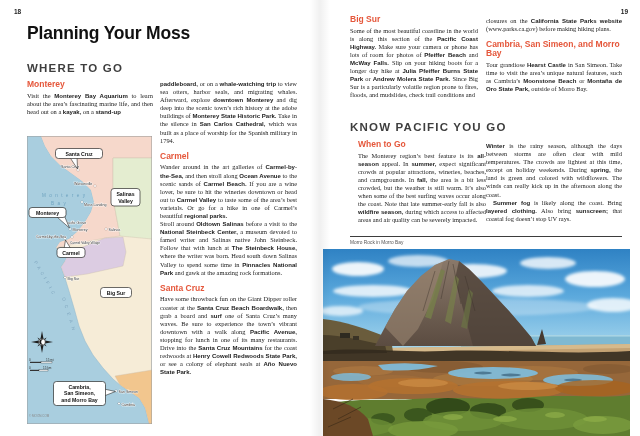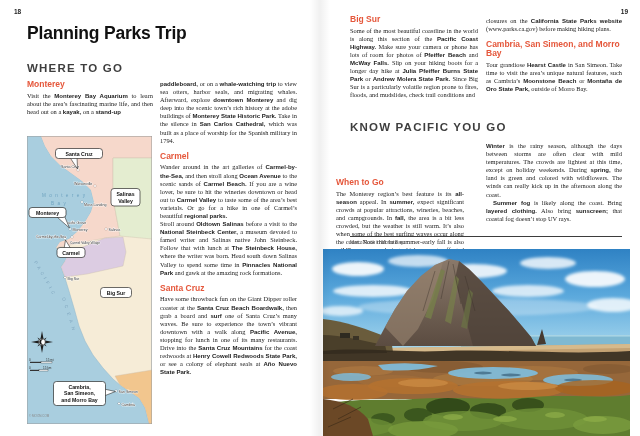--- a/index.html
+++ b/index.html
@@ -27,21 +27,21 @@
   .rule{position:absolute;left:350px;top:236px;width:272px;height:1px;background:#3d3d3d;}
   .caption{position:absolute;left:350px;top:240px;margin:0;font:4.8px "Liberation Sans",sans-serif;color:#555;}
   .mtext{font-family:"Liberation Sans",sans-serif;}
 </style>
 </head>
 <body>
 
 <div class="spread">
 
   <div class="pagenum l">18</div>
-  <h1 class="title">Planning Parks Trip</h1>
+  <h1 class="title">Planning Your Moss</h1>
   <h2 class="kicker" style="left:27px;top:62px;">WHERE TO GO</h2>
 
   <div class="col" style="left:27px;top:80px;width:126px;">
     <h3 class="sub first">Monterey</h3>
     <p class="body">Visit the <b>Monterey Bay Aquarium</b> to learn about the area’s fascinating marine life, and then head out on a <b>kayak,</b> on a <b>stand-up</b></p>
   </div>
 
   <div class="mapbox">
     <svg viewBox="0 0 125 288">
       <defs>
@@ -165,21 +165,21 @@
   </div>
 
   <div class="col" style="left:486px;top:17px;width:136px;">
     <p class="body">closures on the <b>California State Parks website</b> (www.parks.ca.gov) before making hiking plans.</p>
     <h3 class="sub">Cambria, San Simeon, and Morro Bay</h3>
     <p class="body">Tour grandiose <b>Hearst Castle</b> in San Simeon. Take time to visit the area’s unique natural features, such as Cambria’s <b>Moonstone Beach</b> or <b>Montaña de Oro State Park,</b> outside of Morro Bay.</p>
   </div>
 
   <h2 class="kicker" style="left:350px;top:121px;">KNOW PACIFIC YOU GO</h2>
 
-  <div class="col" style="left:336px;top:140px;width:128px;margin-top:38px;">
+  <div class="col" style="left:358px;top:140px;width:128px;">
     <h3 class="sub first">When to Go</h3>
     <p class="body">The Monterey region’s best feature is its <b>all-season</b> appeal. In <b>summer,</b> expect significant crowds at popular attractions, wineries, beaches, and campgrounds. In <b>fall,</b> the area is a bit less crowded, but the weather is still warm. It’s also when some of the best surfing waves occur along the coast. Note that late summer-early fall is also <b>wildfire season,</b> during which access to affected areas and air quality can be severely impacted.</p>
   </div>
 
   <div class="col" style="left:486px;top:142px;width:136px;">
     <p class="body"><b>Winter</b> is the rainy season, although the days between storms are often clear with mild temperatures. The crowds are lightest at this time, except on holiday weekends. During <b>spring,</b> the land is green and colored with wildflowers. The winds can really kick up in the afternoon along the coast.</p>
     <p class="body indent"><b>Summer fog</b> is likely along the coast. Bring <b>layered clothing.</b> Also bring <b>sunscreen;</b> that coastal fog doesn’t stop UV rays.</p>
   </div>
 
   <div class="rule"></div>

